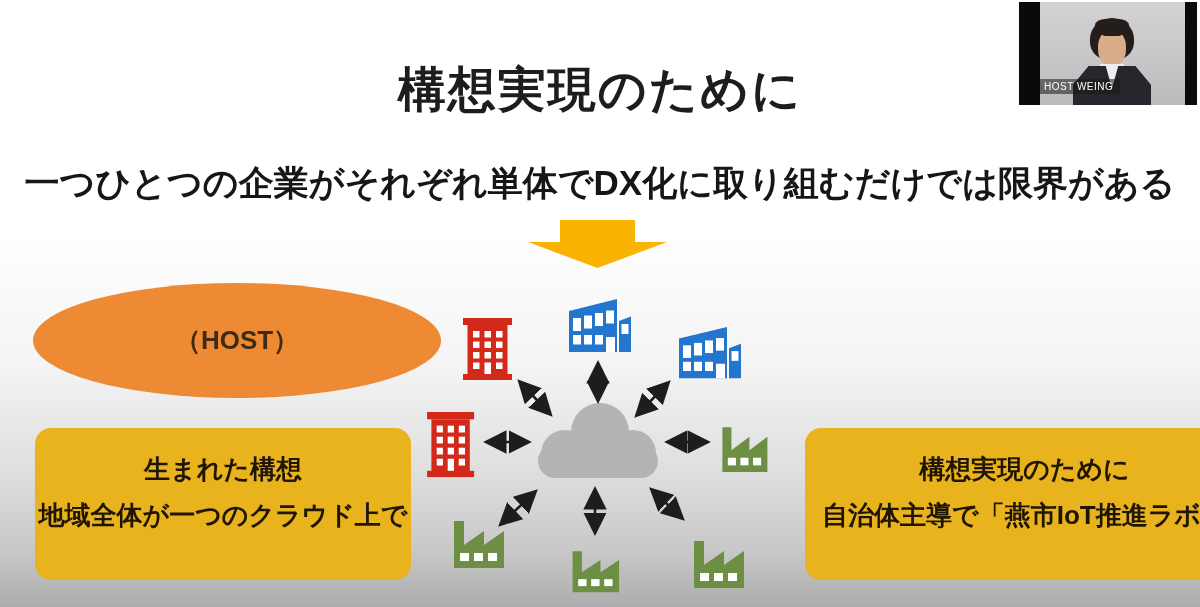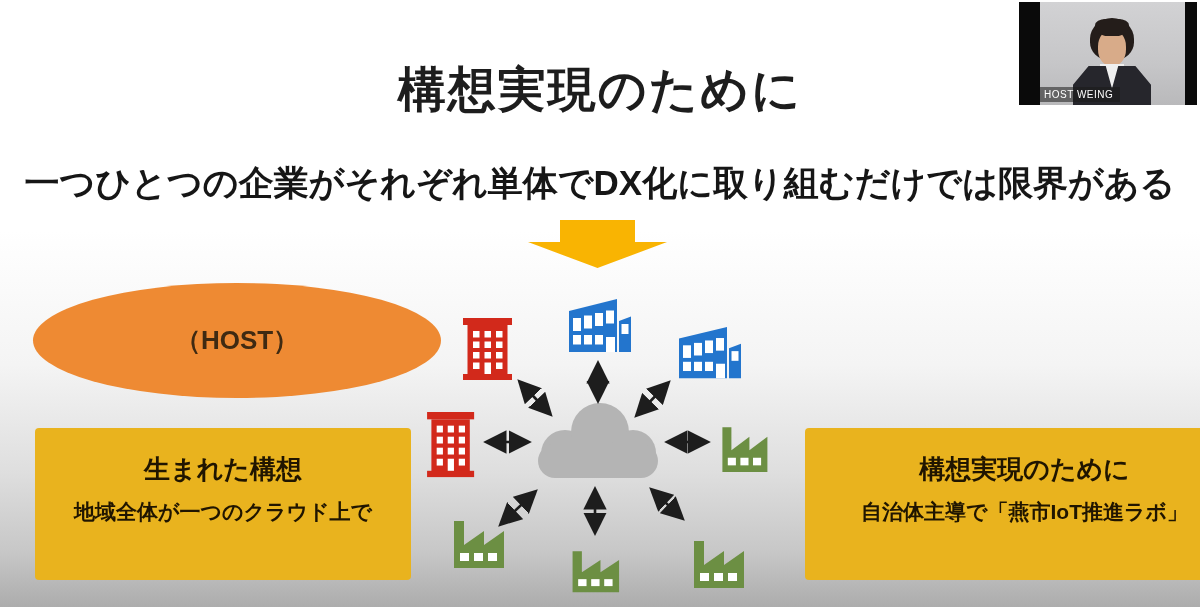--- a/index.html
+++ b/index.html
@@ -35,27 +35,27 @@
     background:var(--accent-orange,#ee8a33);
     border-radius:50%;
     display:flex;flex-direction:column;align-items:center;justify-content:center;
     color:var(--bubble-ink,#3f2a12);
     font-weight:bold;font-size:26px;line-height:1.15;
     text-align:center;
   }
   .info-box{
     position:absolute;top:428px;height:152px;
     background:var(--box-yellow,#e9b31e);
-    border-radius:4px;
+    border-radius:16px;
     box-sizing:border-box;
     padding-top:24px;
     color:#201500;text-align:center;font-weight:bold;
   }
   .info-box .box-heading{font-size:26px;margin-bottom:12px;}
-  .info-box .box-line{font-size:21px;line-height:1.24;white-space:nowrap;}
+  .info-box .box-line{font-size:26px;line-height:1.24;white-space:nowrap;}
   .box-left{left:35px;width:376px;}
   .box-right{left:805px;width:439px;}
   .diagram-svg{position:absolute;left:408px;top:272px;width:394px;height:335px;}
   .diagram-svg line{stroke:var(--ink,#1d1d1d);stroke-width:2.6;}
 
   
   .webcam{
     position:absolute;left:1019px;top:2px;width:178px;height:103px;
     background:#0a0a0a;
   }
@@ -67,21 +67,21 @@
   .hair{position:absolute;left:50px;top:16px;width:44px;height:42px;
     background:#241d1a;border-radius:50% 50% 42% 42%;}
   .face{position:absolute;left:58px;top:28px;width:28px;height:36px;
     background:#d8ab89;border-radius:46%;}
   .bangs{position:absolute;left:55px;top:17px;width:34px;height:17px;
     background:#241d1a;border-radius:50% 50% 60% 60% / 60% 60% 100% 100%;}
   .shirt{position:absolute;left:60px;top:62px;width:24px;height:41px;background:#efefef;}
   .suit{position:absolute;left:33px;top:64px;width:78px;height:39px;background:#26262c;
     clip-path:polygon(0 100%,0 48%,20% 0,42% 0,50% 58%,58% 0,80% 0,100% 48%,100% 100%);}
   .participant-label{
-    position:absolute;left:0;bottom:3px;
+    position:absolute;left:0;bottom:11px;
     background:rgba(25,25,25,0.55);
     color:#fff;font-size:10px;letter-spacing:.5px;
     padding:2px 7px 2px 4px;
     white-space:nowrap;
   }
 </style>
 </head>
 <body>
 
 <div class="stage">

